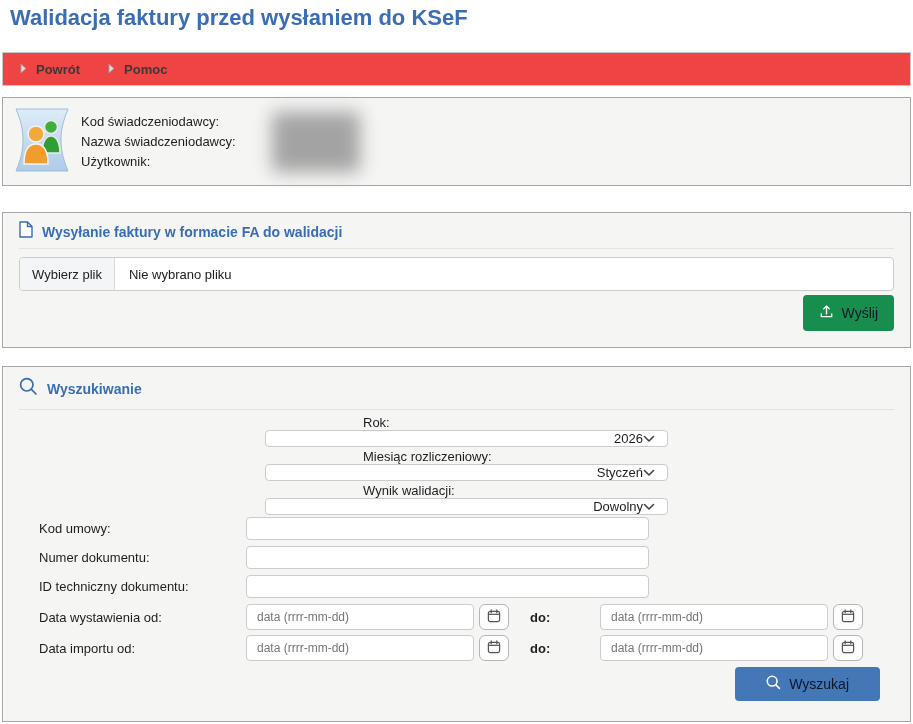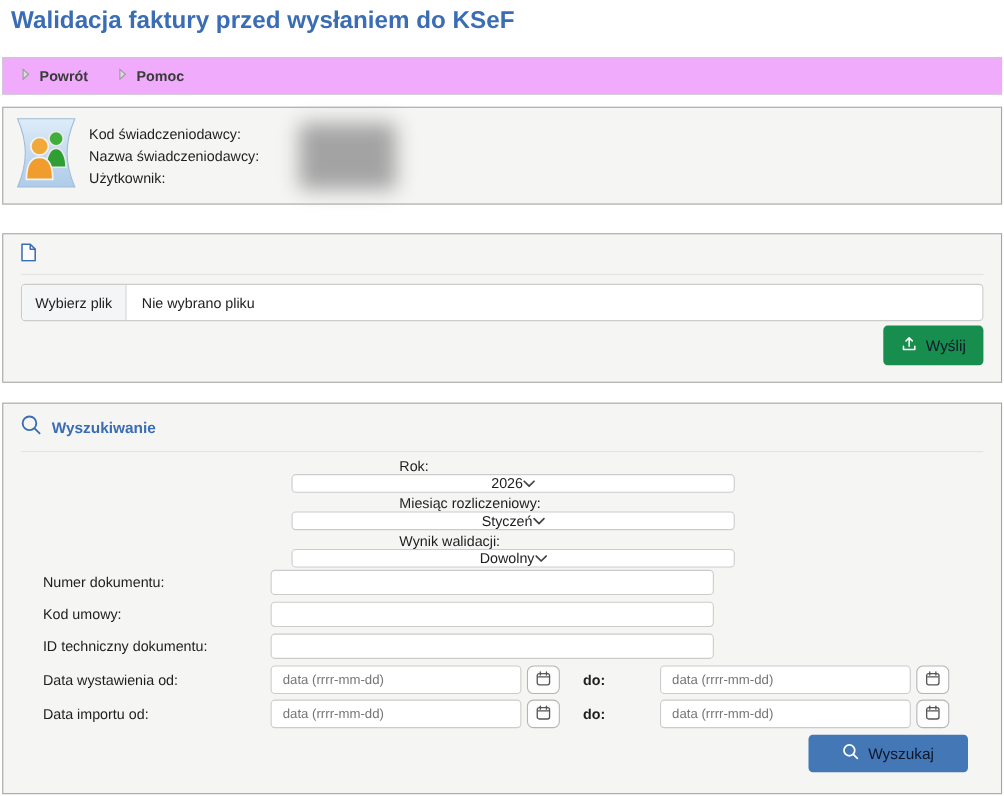--- a/index.html
+++ b/index.html
@@ -13,21 +13,21 @@
   .page { padding: 0 2px; }
 
   h1.page-title {
     margin: 0; padding: 6px 0 0 8px;
     font-size: 22px; line-height: 24px; font-weight: 700;
     color: var(--accent, #3a6db4);
   }
 
   .toolbar {
     margin-top: 22px; height: 34px;
-    background: #f0abfc; border: 1px solid #c8c8c8;
+    background: #ef4444; border: 1px solid #c8c8c8;
     display: flex; align-items: center; gap: 28px; padding: 0 17px;
   }
   .tb-item { display: flex; align-items: center; gap: 9px; cursor: pointer; }
   .tb-item span.lbl { font-size: 13px; font-weight: 700; color: #3a3a3a; }
 
   .panel {
     background: #f5f5f4; border: 1px solid #a6a6a6;
   }
 
   
@@ -74,21 +74,21 @@
   .search-form { margin-top: 5px; }
   .frow { display: flex; align-items: center; padding-left: 20px; }
   .frow label { width: 207px; font-size: 13px; color: #1e1e1e; flex: none; }
   .frow-sel  { height: 27px; margin-bottom: 7px; flex-direction: column; }
   .frow-txt  { height: 23px; margin-bottom: 6px; }
   .frow-date { height: 26px; margin-bottom: 5px; }
 
   .sel {
     width: 403px; height: 27px; background: #fff;
     border: 1px solid #cccccc; border-radius: 4px;
-    display: flex; align-items: center; justify-content: center;
+    display: flex; align-items: center; justify-content: flex-end;
     padding: 0 12px 0 13px; font-size: 13px; cursor: pointer;
   }
   input.tinput, input.dinput {
     border: 1px solid #cccccc; border-radius: 4px; background: #fff;
     font-family: "Liberation Sans", sans-serif; font-size: 13px; color: #0f766e;
     padding: 0 10px; outline: none;
   }
   input.tinput { width: 403px; height: 23px; }
   input.dinput { width: 228px; height: 26px; font-size: 12px; }
   input::placeholder { color: #767676; }
@@ -147,20 +147,21 @@
   </div>
 
   <div class="panel upload-panel">
     <div class="panel-header">
       <span>
         <svg width="14" height="17" viewBox="0 0 14 17">
             <path d="M1 1 h7.5 L13 5.5 V16 H1 Z" fill="#fdfdfd" stroke="currentColor" stroke-width="1.4" stroke-linejoin="round"></path>
             <path d="M8.5 1 V5.5 H13" fill="none" stroke="currentColor" stroke-width="1.4" stroke-linejoin="round"></path>
           </svg>
       </span>
+      <span class="ph-title">Wysyłanie faktury w formacie FA do walidacji</span>
     </div>
     <div class="file-row">
       <span class="file-btn">Wybierz plik</span>
       <span class="file-status">Nie wybrano pliku</span>
     </div>
     <div class="btn-row">
       <button class="btn btn-green">
         <span>
           <svg width="15" height="15" viewBox="0 0 16 16">
               <path d="M2.5 10.5 V13.5 H13.5 V10.5" fill="none" stroke="#fff" stroke-width="1.5" stroke-linecap="round" stroke-linejoin="round"></path>
@@ -209,26 +210,26 @@
         <label>Wynik walidacji:</label>
         <div class="sel">
           <span>Dowolny</span>
           <span><svg width="12" height="8" viewBox="0 0 12 8">
                 <path d="M1.5 1.5 L6 6 L10.5 1.5" fill="none" stroke="#444" stroke-width="1.6" stroke-linecap="round" stroke-linejoin="round"></path>
               </svg></span>
         </div>
       </div>
 
       <div class="frow frow-txt">
+        <label>Kod umowy:</label>
+        <input class="tinput" type="text" value="" style="">
+      </div>
+
+      <div class="frow frow-txt">
         <label>Numer dokumentu:</label>
-        <input class="tinput" type="text" value="" style="">
-      </div>
-
-      <div class="frow frow-txt">
-        <label>Kod umowy:</label>
         <input class="tinput" type="text" value="" style="">
       </div>
 
       <div class="frow frow-txt">
         <label>ID techniczny dokumentu:</label>
         <input class="tinput" type="text" value="" style="">
       </div>
 
       <div class="frow frow-date">
         <label>Data wystawienia od:</label>

